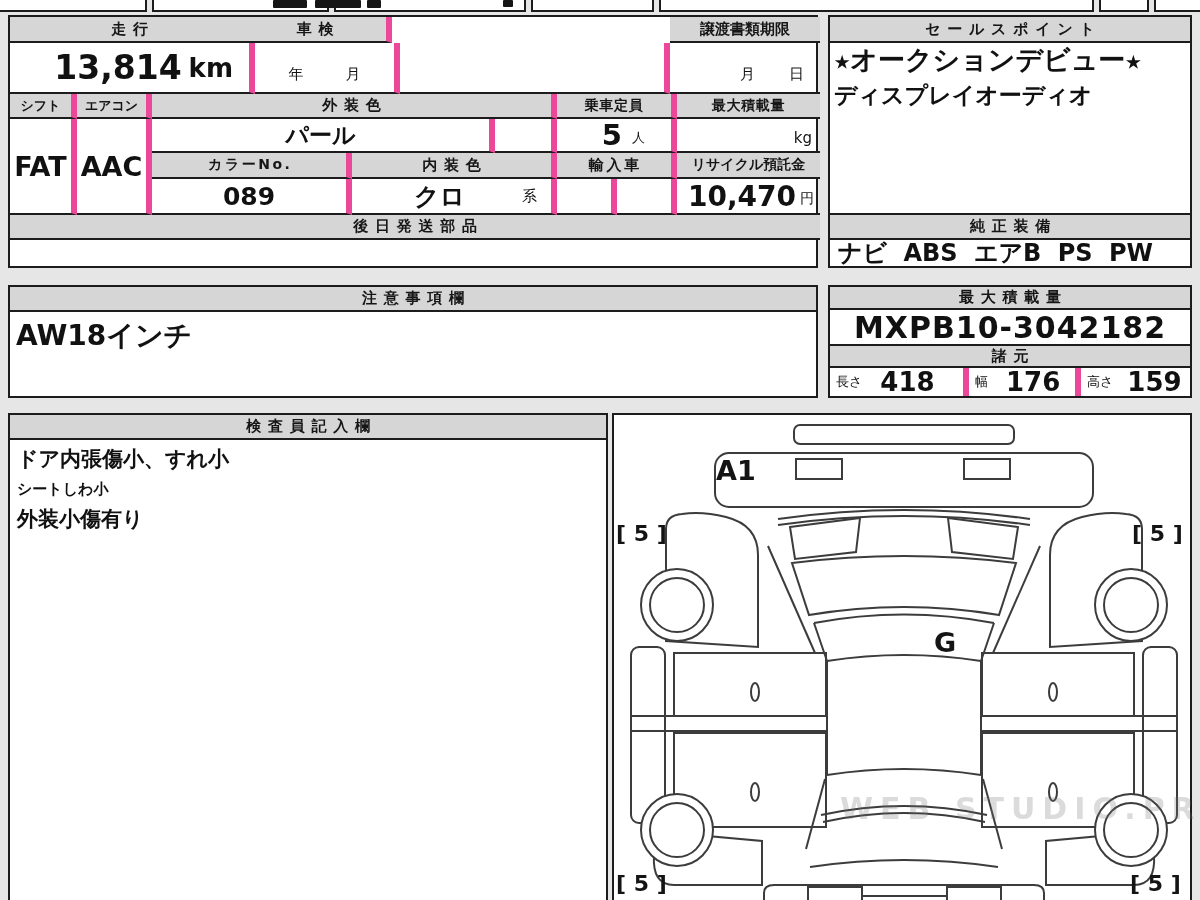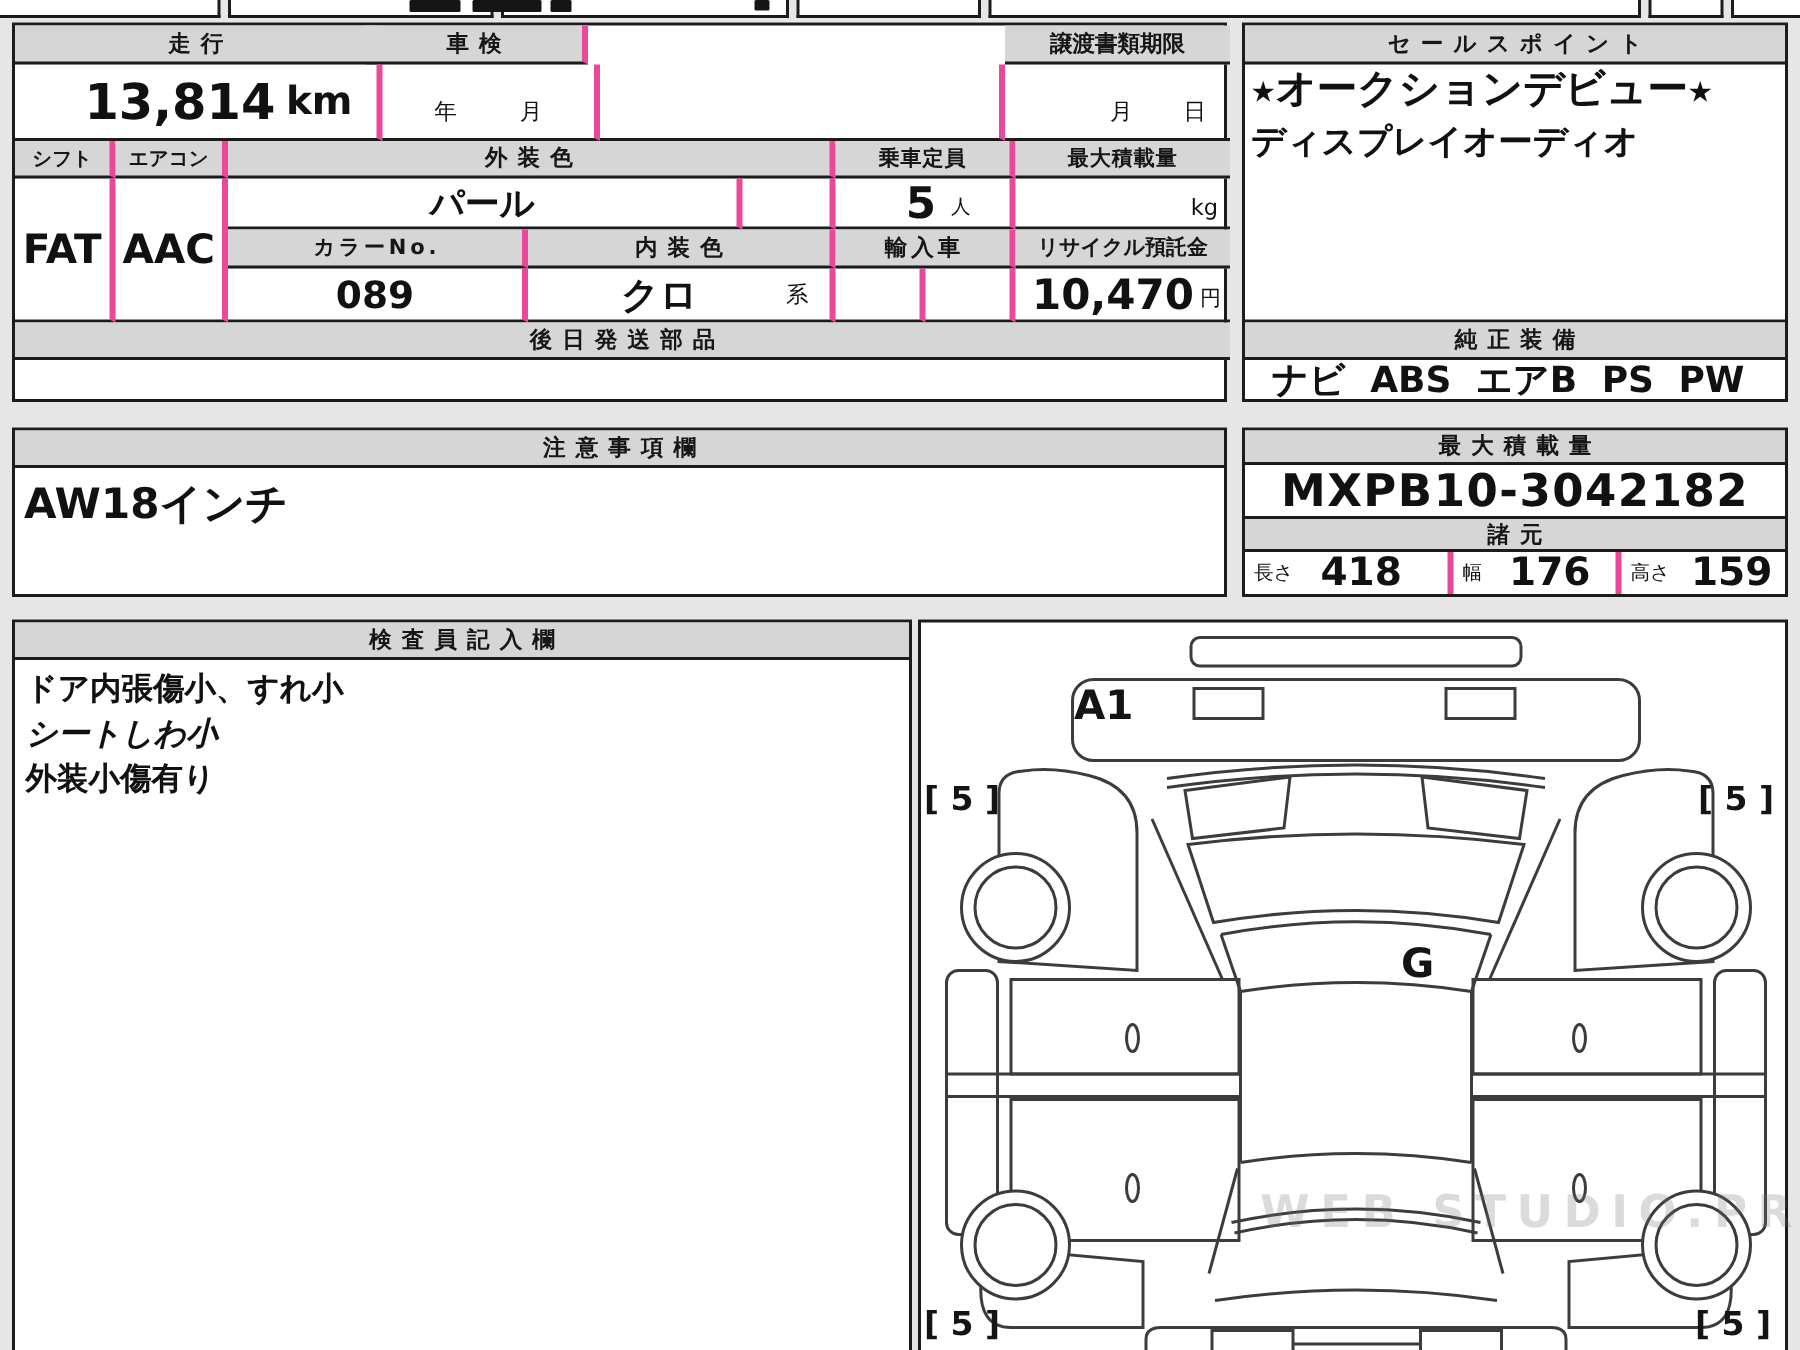--- a/index.html
+++ b/index.html
@@ -5,21 +5,21 @@
   html,body{margin:0;padding:0;}
   body{
     width:1200px;height:900px;position:relative;overflow:hidden;
     background:#e6e6e6;
     font-family:"DejaVu Sans","Liberation Sans",sans-serif;
     color:#111;
   }
   .box{position:absolute;background:#fff;border:2px solid #1c1c1c;box-sizing:border-box;}
   .cell{position:absolute;box-sizing:border-box;display:flex;align-items:center;justify-content:center;overflow:hidden;}
   .hdr{background:#d6d6d6;font-size:15px;font-weight:600;color:#161616;}
-  .br{border-right:4px solid #ec4899;}
+  .br{border-right:6px solid #ec4899;}
   .bb{border-bottom:2px solid #1c1c1c;}
   .ls4{letter-spacing:.45em;text-indent:.45em;}
   .ls2{letter-spacing:.18em;text-indent:.18em;}
   .ls1{letter-spacing:.05em;}
   .big{font-weight:bold;}
   .unit{font-weight:bold;}
   .frag{position:absolute;background:#151515;border-radius:1px;}
   .seg{position:absolute;background:#fff;border-left:2px solid #1c1c1c;border-right:2px solid #1c1c1c;border-bottom:2px solid #1c1c1c;box-sizing:border-box;}
   .dlabel{position:absolute;font-weight:bold;color:#141414;}
   .watermark{position:absolute;font-size:30px;font-weight:bold;letter-spacing:7px;color:rgba(110,110,110,0.25);white-space:nowrap;}
@@ -102,21 +102,21 @@
   <div class="cell" style="left:0;top:223px;width:810px;height:30px;"></div>
 </div>
 
 <div class="box" style="left:828px;top:15px;width:364px;height:253px;">
   <div class="cell hdr bb ls4" style="left:0;top:0;width:360px;height:26px;">セールスポイント</div>
   <div style="position:absolute;left:0;top:26px;width:360px;height:172px;border-bottom:2px solid #1c1c1c;box-sizing:border-box;padding:3px 4px;">
     <div class="big" style="font-size:27px;line-height:33px;white-space:nowrap;font-family:Liberation Mono, monospace;">★オークションデビュー★</div>
     <div class="big" style="font-size:23px;line-height:33px;white-space:nowrap;">ディスプレイオーディオ</div>
   </div>
   <div class="cell hdr bb ls4" style="left:0;top:198px;width:360px;height:25px;">純正装備</div>
-  <div class="cell big" style="left:0;top:223px;width:360px;height:26px;justify-content:flex-start;padding-left:18px;font-size:24px;word-spacing:8px;white-space:nowrap;">ナビ ABS エアB PS PW</div>
+  <div class="cell big" style="left:0;top:223px;width:360px;height:26px;justify-content:flex-start;padding-left:8px;font-size:24px;word-spacing:8px;white-space:nowrap;">ナビ ABS エアB PS PW</div>
 </div>
 
 <div class="box" style="left:8px;top:285px;width:810px;height:113px;text-decoration:underline;">
   <div class="cell hdr bb ls4" style="left:0;top:0;width:806px;height:25px;">注意事項欄</div>
   <div class="big" style="position:absolute;left:6px;top:30px;font-size:28px;">AW18インチ</div>
 </div>
 
 <div class="box" style="left:828px;top:285px;width:364px;height:113px;">
   <div class="cell hdr bb ls4" style="left:0;top:0;width:360px;height:23px;">最大積載量</div>
   <div class="cell bb big" style="left:0;top:23px;width:360px;height:36px;font-size:30px;letter-spacing:1px;">MXPB10-3042182</div>
@@ -132,21 +132,21 @@
   <div class="cell" style="left:251px;top:81px;width:109px;height:28px;justify-content:flex-start;padding-left:6px;">
     <span style="font-size:13px;">高さ</span>
     <span class="big" style="font-size:26px;margin-left:14px;">159</span>
   </div>
 </div>
 
 <div class="box" style="left:8px;top:413px;width:600px;height:492px;">
   <div class="cell hdr bb ls4" style="left:0;top:0;width:596px;height:25px;">検査員記入欄</div>
   <div style="position:absolute;left:7px;top:29px;">
     <div class="big" style="font-size:21px;line-height:30px;">ドア内張傷小、すれ小</div>
-    <div class="big" style="font-size:21px;line-height:30px;font-style:italic;">シートしわ小</div>
+    <div class="big" style="font-size:15px;line-height:30px;">シートしわ小</div>
     <div class="big" style="font-size:21px;line-height:30px;">外装小傷有り</div>
   </div>
 </div>
 
 <div class="box" style="left:612px;top:413px;width:580px;height:492px;">
   <svg width="576" height="488" viewBox="0 0 576 488" style="position:absolute;left:0;top:0;" fill="none" stroke="#3c3c3c" stroke-width="2">
 
     <rect x="180" y="10" width="220" height="19" rx="6"></rect>
 
     <rect x="101" y="38" width="378" height="54" rx="14"></rect>

